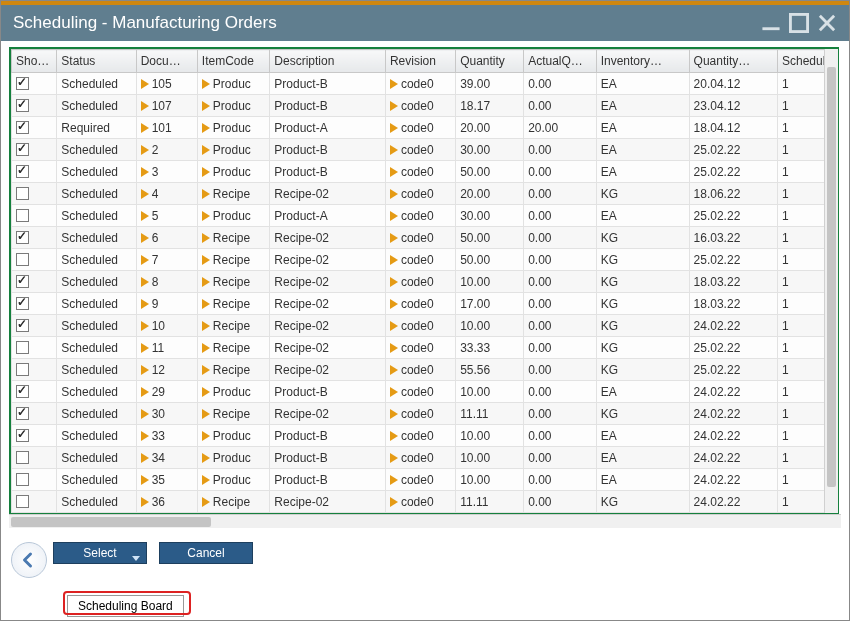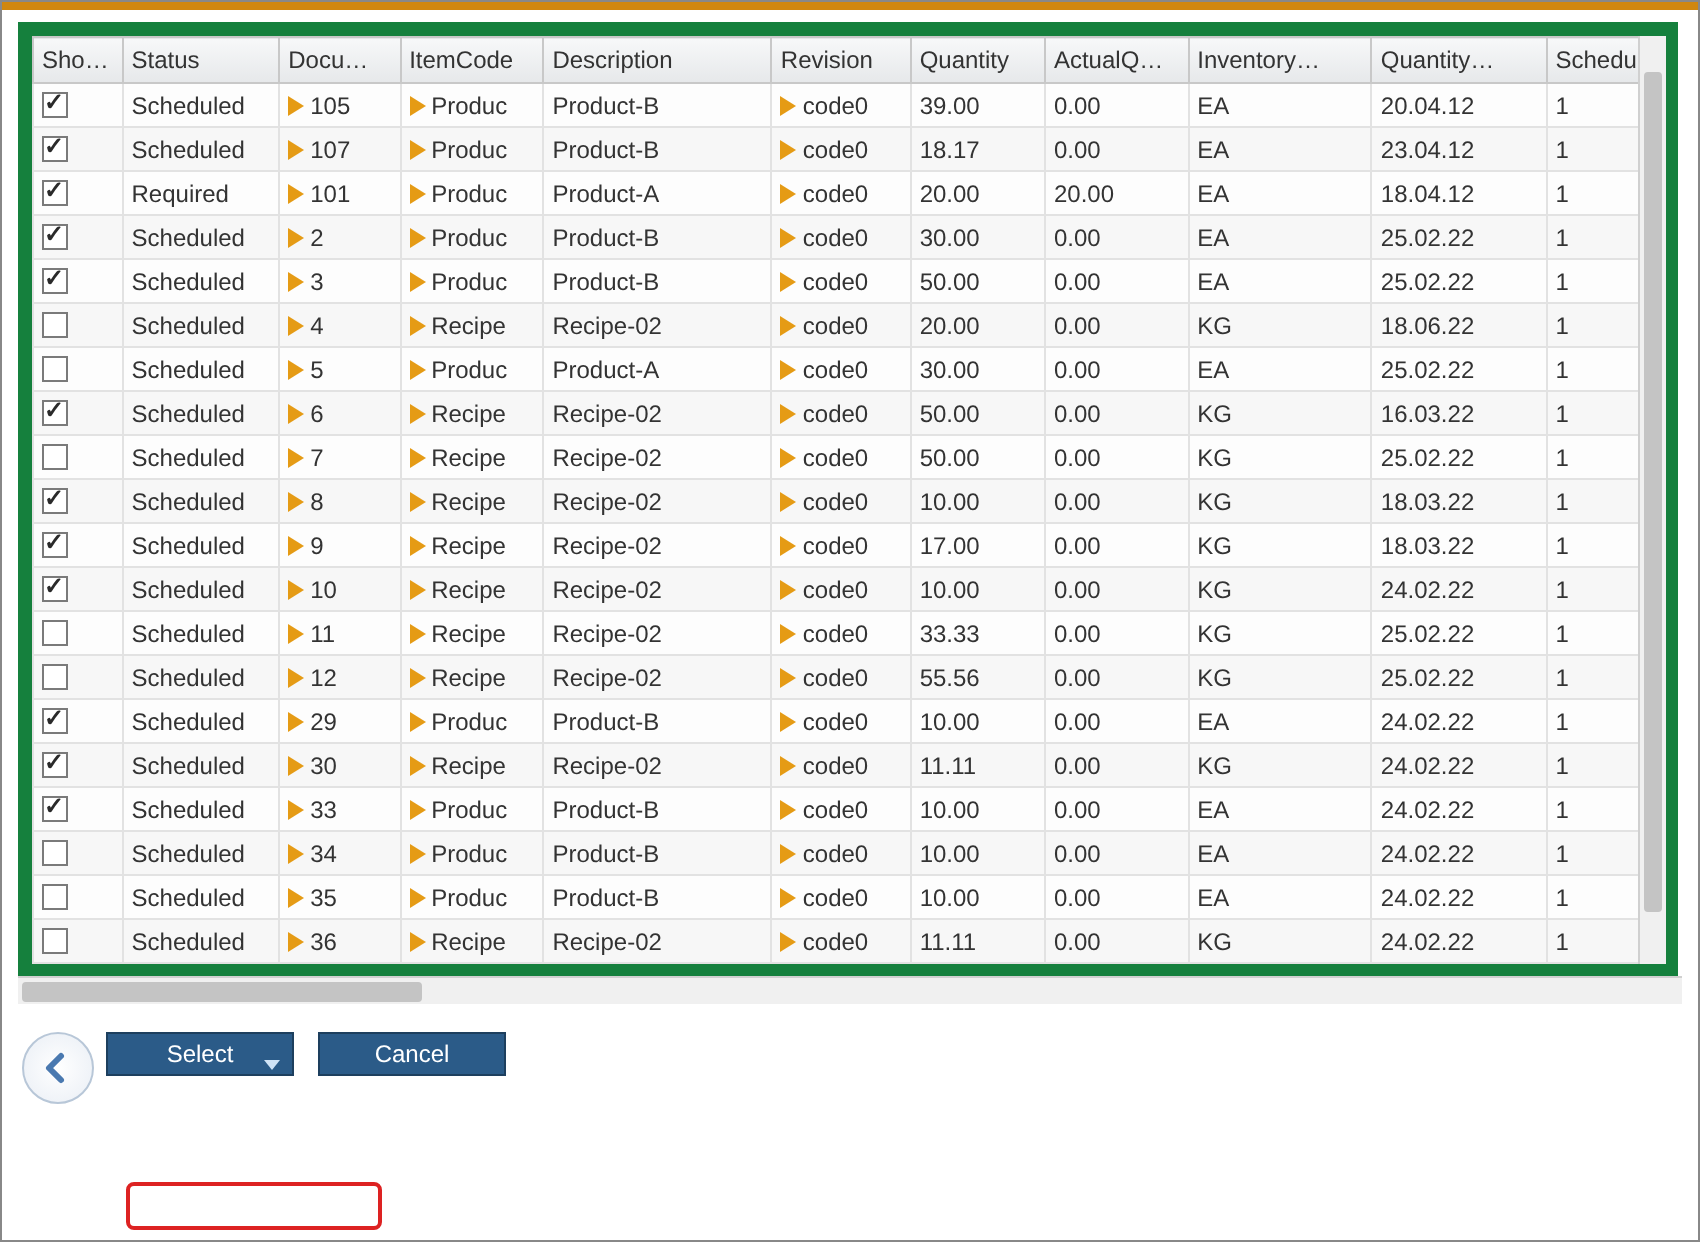--- a/index.html
+++ b/index.html
@@ -3,21 +3,21 @@
 <meta charset="utf-8">
 <style>
   * { box-sizing: border-box; font-family: Tahoma, "Segoe UI", Arial, sans-serif; }
   body { margin: 0; background: #fff; }
   .window { width: 850px; height: 621px; border: 1px solid #888; display: flex; flex-direction: column; position: relative; }
   .topbar { height: 4px; background: #d0870f; }
   .titlebar { height: 36px; background: #607e8f; color: #fff; display: flex; align-items: center; padding: 0 12px; font-size: 17px; font-weight: 400; }
   .titlebar .title { flex: 1; }
   .titlebar .ctrl { width: 20px; height: 20px; display: inline-flex; align-items: center; justify-content: center; margin-left: 8px; cursor: pointer; }
   .content { flex: 1; background: #fff; padding: 6px 8px; display: flex; flex-direction: column; overflow: hidden; }
-  .grid-wrap { position: relative; flex: 0 0 auto; border: 7px solid #15803d; width: 830px; }
+  .grid-wrap { position: relative; flex: 0 0 auto; border: 2px solid #15803d; width: 830px; }
   table { border-collapse: collapse; width: 100%; table-layout: fixed; font-size: 12px; color: #333; }
   th { background: linear-gradient(#f7f8f9,#e6e8ea); border: 1px solid #c8c8c8; padding: 4px 4px; text-align: left; font-weight: 400; height: 22px; overflow: hidden; white-space: nowrap; }
   td { border: 1px solid #e2e2e2; padding: 2px 4px; height: 22px; overflow: hidden; white-space: nowrap; }
   tr:nth-child(odd) td { background: #fdfdfd; }
   tr:nth-child(even) td { background: #f7f7f7; }
   .chk { width: 13px; height: 13px; border: 1px solid #7a7a7a; background: #fff; display: inline-block; position: relative; top: 1px; }
   .chk.checked::after { content: "✓"; position: absolute; top: -3px; left: 0px; font-size: 12px; color: #2a2a2a; font-weight: bold; }
   .arrow { display: inline-block; width: 0; height: 0; border-top: 5px solid transparent; border-bottom: 5px solid transparent; border-left: 8px solid #e59b15; margin-right: 2px; }
   .scrollbar-v { position: absolute; right: -1px; top: 0; bottom: 0; width: 14px; background: #f0f0f0; border-left: 1px solid #d0d0d0; }
   .scrollbar-v .thumb { position: absolute; top: 18px; left: 2px; right: 2px; height: 420px; background: #c4c4c4; border-radius: 2px; }
@@ -31,20 +31,38 @@
   .dropdown { position: absolute; left: 66px; top: 594px; background: #fff; border: 1px solid #999; padding: 3px 10px; font-size: 12px; cursor: pointer; }
   .highlight { position: absolute; left: 62px; top: 590px; width: 128px; height: 24px; border: 2px solid #d22; border-radius: 4px; pointer-events: none; }
   .col-show{width:40px}.col-status{width:70px}.col-docu{width:54px}.col-item{width:64px}.col-desc{width:102px}.col-rev{width:62px}.col-qty{width:60px}.col-actq{width:64px}.col-inv{width:82px}.col-req{width:78px}.col-prio{width:52px}
   .cell-link{display:flex;align-items:center;gap:1px;}
 </style>
 </head>
 <body>
 
 <div class="window">
   <div class="topbar"></div>
+  <div class="titlebar">
+    <span class="title">Scheduling - Manufacturing Orders</span>
+    <span class="ctrl">
+      <svg viewBox="0 0 14 14">
+          <rect x="1" y="10" width="12" height="2" fill="#d8e1e6"></rect>
+        </svg>
+    </span>
+    <span class="ctrl">
+      <svg viewBox="0 0 14 14">
+          <rect x="1" y="1" width="12" height="12" fill="none" stroke="#d8e1e6" stroke-width="2"></rect>
+        </svg>
+    </span>
+    <span class="ctrl">
+      <svg viewBox="0 0 14 14">
+          <path d="M2 2 L12 12 M12 2 L2 12" stroke="#d8e1e6" stroke-width="2"></path>
+        </svg>
+    </span>
+  </div>
   <div class="content">
     <div class="grid-wrap">
       <table>
         <colgroup>
           <col class="col-show">
             <col class="col-status">
             <col class="col-docu">
             <col class="col-item">
             <col class="col-desc">
             <col class="col-rev">
@@ -470,14 +488,17 @@
         <div class="btn split">
           <span>Select</span>
         </div>
       </div>
       <div class="btn">
         <span>Cancel</span>
       </div>
     </div>
   </div>
 
+  <div class="dropdown">
+    <span>Scheduling Board</span>
+  </div>
   <div class="highlight"></div>
 </div>
 
 </body></html>

